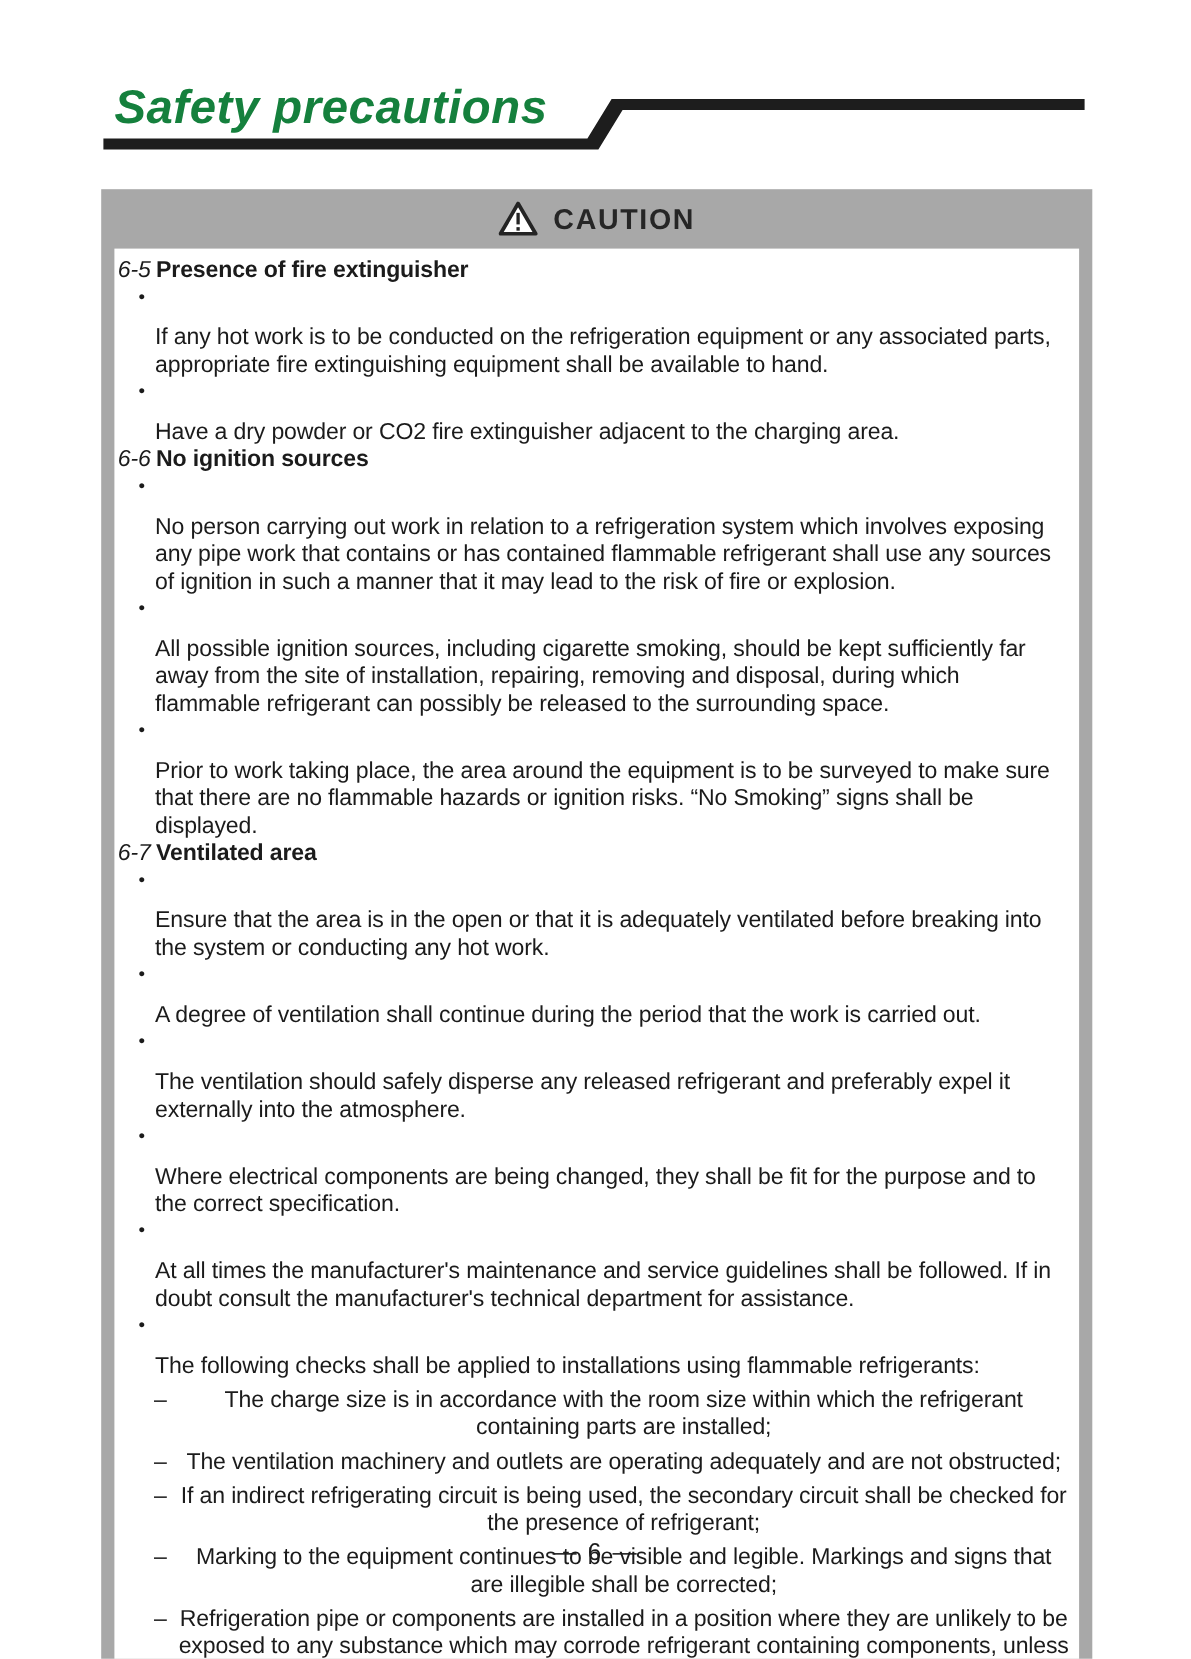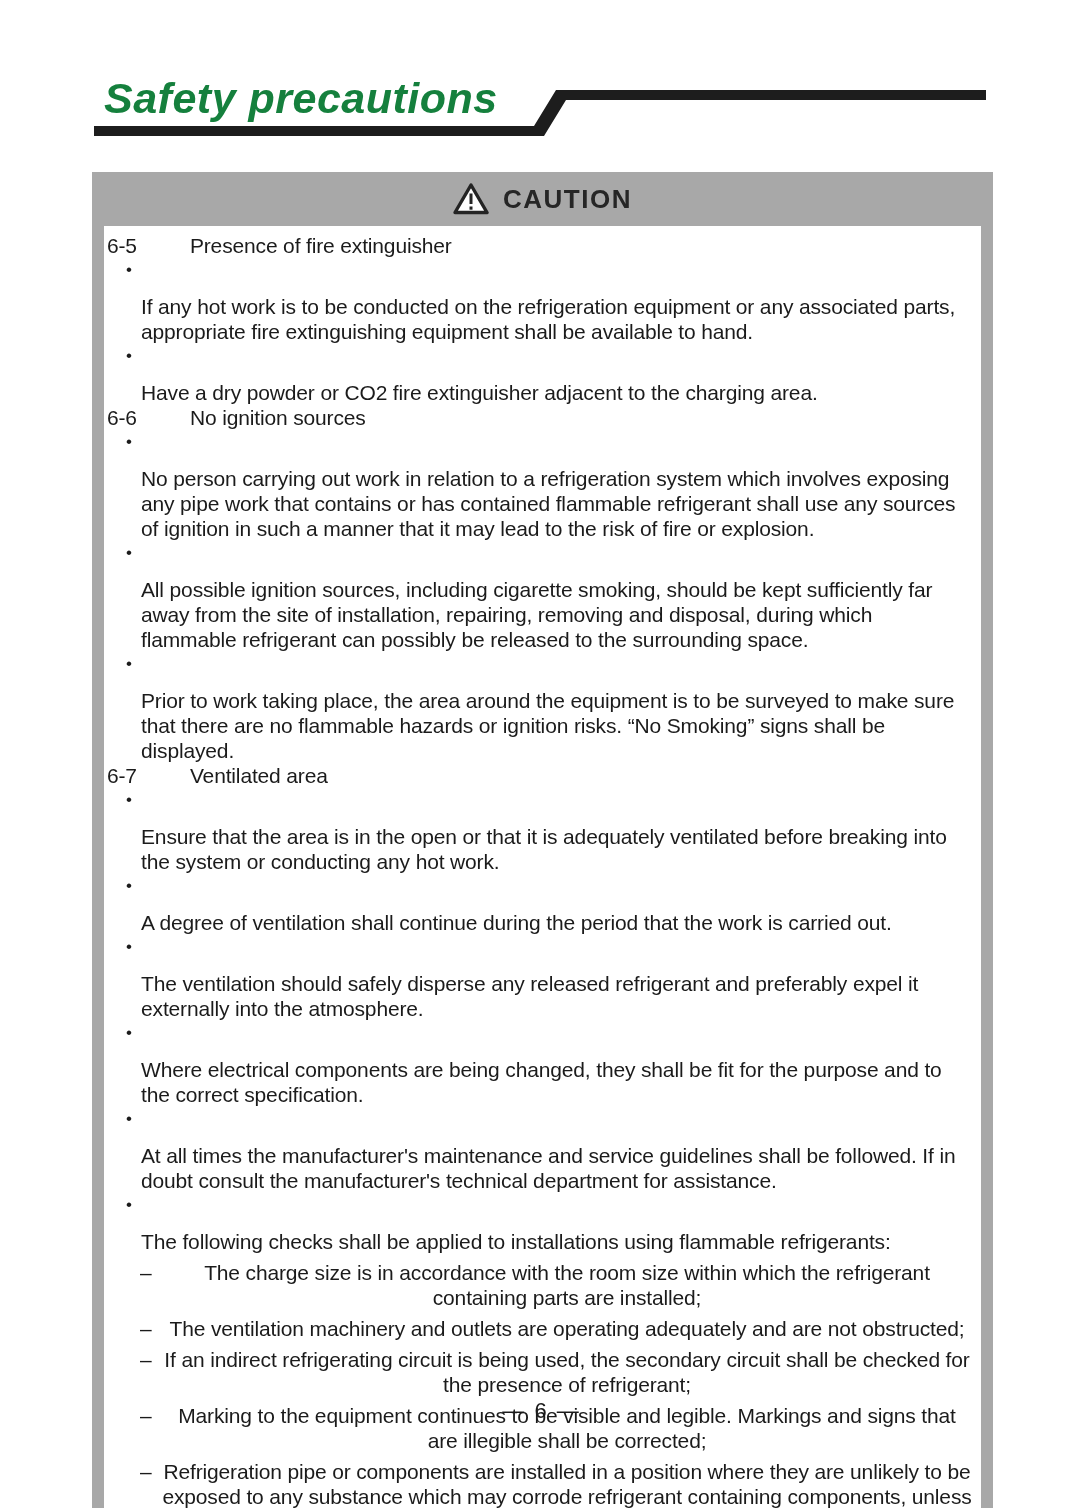--- a/index.html
+++ b/index.html
@@ -56,22 +56,22 @@
   .caution-content {
     background: #ffffff;
     padding: 7px 8px 9px 3px;
     font-size: 21px;
     line-height: 25px;
     letter-spacing: -0.15px;
   }
 
   
   .sec-head { white-space: nowrap; }
-  .sec-num { font-weight: normal; margin-right: 19px; }
-  .sec-title { font-weight: normal; margin-left: 34px; }
+  .sec-num { font-weight: normal; margin-right: 5px; font-style: italic; }
+  .sec-title { font-weight: bold; }
 
   .bullet { display: flex; }
   .bullet-mark {
     flex: none;
     width: 15px;
     margin-left: 19px;
     font-size: 17px;
     line-height: 23px;
     color: #1b1b1b;
   }

